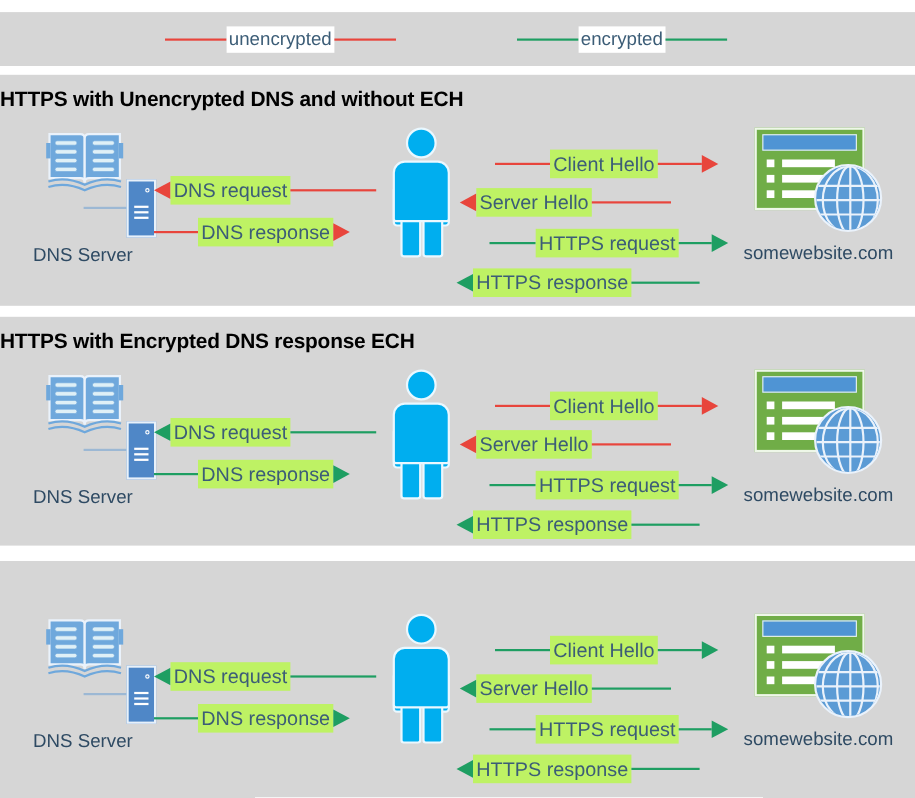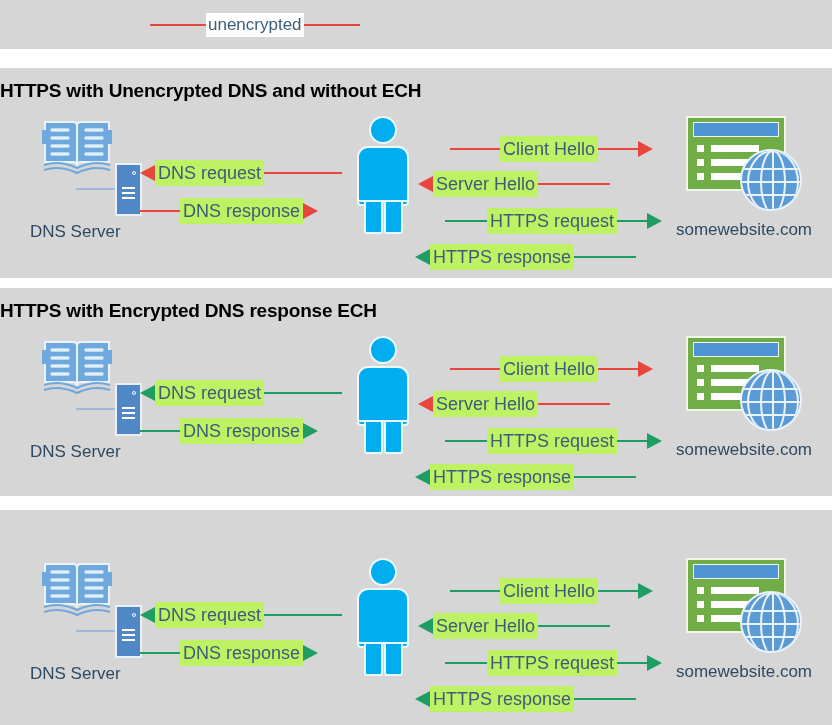--- a/index.html
+++ b/index.html
@@ -3,21 +3,21 @@
 <meta charset="utf-8">
 <style>
   html,body{margin:0;padding:0;background:#ffffff;}
   body{
     width:832px;height:725px;position:relative;overflow:hidden;
     font-family:"Liberation Sans","DejaVu Sans",sans-serif;
     background:#ffffff;
   }
   .band{position:absolute;left:0;width:832px;background:#d6d6d6;}
   
-  #legend-band{top:0;height:49px;}
+  #legend-band{top:11px;height:49px;}
   .legend-item{position:absolute;top:0;height:49px;display:flex;align-items:center;}
   .legend-line{height:0;border-top:2px solid;width:56px;}
   .legend-label{
     background:#ffffff;color:#3c5d77;font-size:17px;line-height:22px;
     padding:1px 2px;white-space:nowrap;
   }
   
   .panel{position:absolute;left:0;width:832px;background:#d6d6d6;}
   #panel-0{top:68px;height:210px;}
   #panel-1{top:288px;height:208px;}
@@ -85,20 +85,25 @@
 </style>
 </head>
 <body>
 
 <div class="band" id="legend-band">
   <div class="legend-item" id="legend-item-0" style="left:150px;">
     <span class="legend-line" style="border-top-color: rgb(232, 69, 60);"></span>
     <span class="legend-label">unencrypted</span>
     <span class="legend-line" style="border-top-color: rgb(232, 69, 60);"></span>
   </div>
+  <div class="legend-item" id="legend-item-1" style="left:470px;">
+    <span class="legend-line" style="border-top-color: rgb(30, 158, 98);"></span>
+    <span class="legend-label">encrypted</span>
+    <span class="legend-line" style="border-top-color: rgb(30, 158, 98);"></span>
+  </div>
 </div>
 
 <div class="panel" id="panel-0">
     <div class="panel-title" style="top: 12px;">HTTPS with Unencrypted DNS and without ECH</div>
     <div class="dns-group" style="left: 38px; top: 48px;">
       <div class="book"><svg viewBox="0 0 72 62" width="72" height="62">
     <g stroke="#eaf2fb" stroke-width="2">
       <path d="M4 6 h28 q4 0 4 4 v40 q0 -4 -4 -4 h-28 z" fill="#6fa8dc"></path>
       <path d="M68 6 h-28 q-4 0 -4 4 v40 q0 -4 4 -4 h28 z" fill="#6fa8dc"></path>
     </g>

